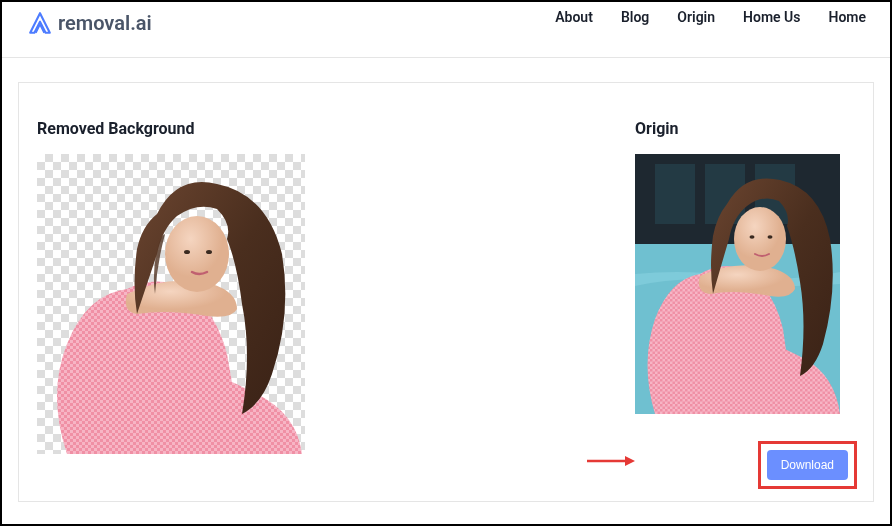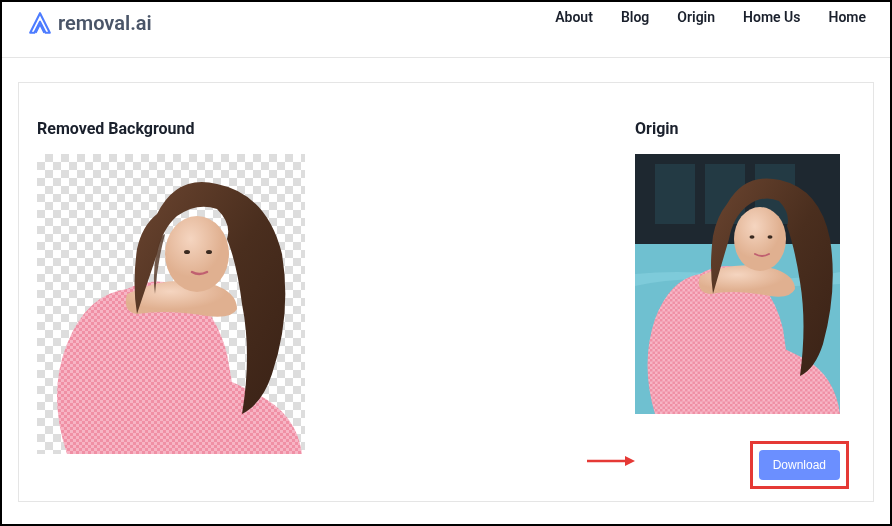--- a/index.html
+++ b/index.html
@@ -91,21 +91,21 @@
     .origin-image {
       width: 205px;
       height: 260px;
       background: linear-gradient(180deg, #2a3540 0%, #3d5a6e 35%, #5fb5c7 55%, #7ec8d8 100%);
       position: relative;
       overflow: hidden;
     }
     .highlight-box {
       position: absolute;
       bottom: 12px;
-      right: 24px;
+      right: 16px;
       border: 3px solid #e53935;
       padding: 6px;
       display: flex;
       gap: 6px;
     }
     .btn {
       background: #6b8fff;
       color: #ffffff;
       border: none;
       border-radius: 4px;

